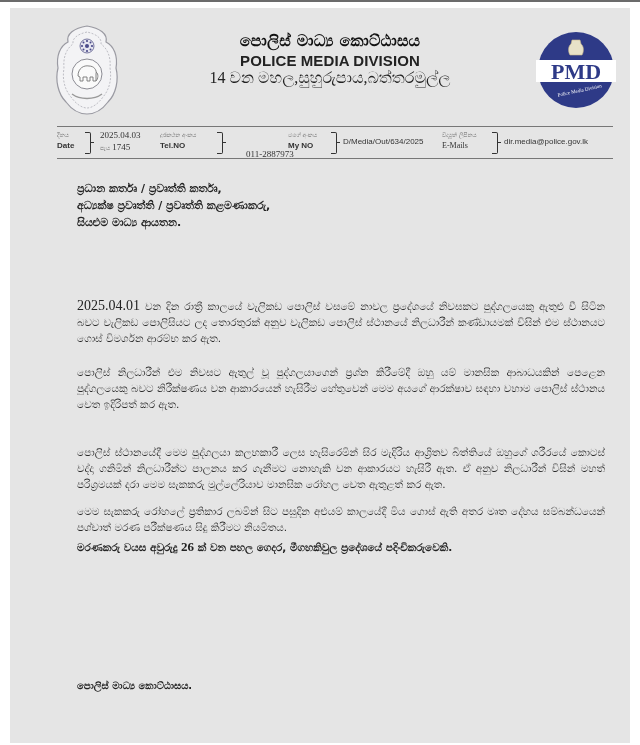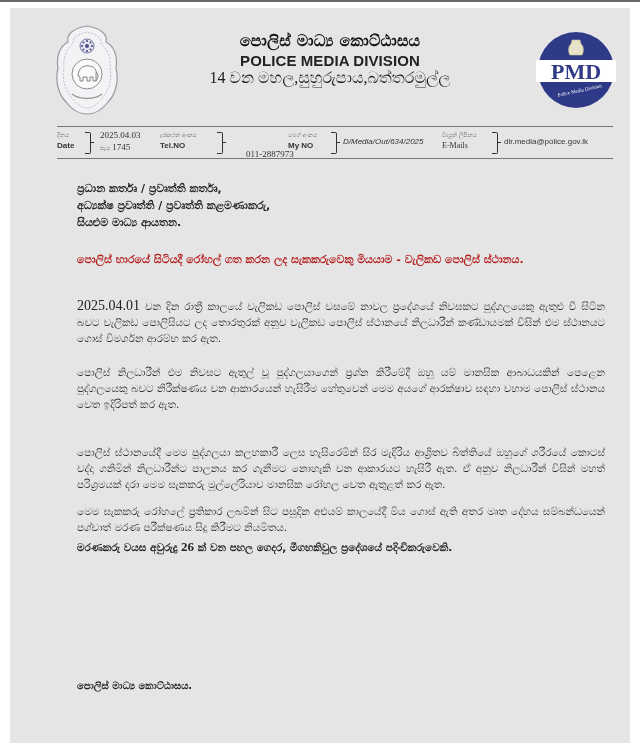--- a/index.html
+++ b/index.html
@@ -116,41 +116,40 @@
   <div class="meta" style="left:236px; width:66px;margin-top:12px;">
     <div class="val" style="line-height:26px;">011-2887973</div>
   </div>
 
   <div class="meta" style="left:278px; width:50px;">
     <div class="lbl-si">මගේ අංකය</div>
     <div class="lbl-en">My NO</div>
     <div class="brace" style="left:43px;"></div>
   </div>
   <div class="meta" style="left:333px; width:100px;">
-    <div class="val-sans" style="line-height:26px;font-style:italic;">D/Media/Out/634/2025</div>
+    <div class="val-sans" style="line-height:26px;">D/Media/Out/634/2025</div>
   </div>
 
   <div class="meta" style="left:432px; width:60px;">
     <div class="lbl-si">විද්‍යුත් ලිපිනය</div>
     <div class="lbl-en" style="font-weight:normal;font-family:Liberation Serif, serif;">E-Mails</div>
     <div class="brace" style="left:50px;"></div>
   </div>
   <div class="meta" style="left:494px; width:110px;">
     <div class="val-sans" style="line-height:26px;">dir.media@police.gov.lk</div>
   </div>
 
   <div class="rule-bot"></div>
 
   <div class="body-text recip">
     <div>ප්‍රධාන කර්තෘ / ප්‍රවෘත්ති කර්තෘ,</div>
     <div>අධ්‍යක්ෂ ප්‍රවෘත්ති / ප්‍රවෘත්ති කළමණාකරු,</div>
     <div>සියළුම මාධ්‍ය ආයතන.</div>
   </div>
 
-  <div class="body-text subject">පොලිස් භාරයේ සිටියදී රෝහල් ගත කරන ලද සැකකරුවෙකු මියයාම  - වැලිකඩ පොලිස් ස්ථානය.</div>
 
   <div class="body-text p1">
     <span class="date">2025.04.01</span><span> වන දින රාත්‍රී කාලයේ වැලිකඩ පොලිස් වසමේ නාවල ප්‍රදේශයේ නිවසකට පුද්ගලයෙකු ඇතුළු වී සිටින බවට වැලිකඩ පොලිසියට ලද තොරතුරක් අනුව වැලිකඩ පොලිස් ස්ථානයේ නිලධාරීන් කණ්ඩායමක් විසින් එම ස්ථානයට ගොස් විමර්ශන ආරම්භ කර ඇත.</span>
   </div>
   <div class="body-text p2">පොලිස් නිලධාරීන් එම නිවසට ඇතුල් වූ පුද්ගලයාගෙන් ප්‍රශ්න කිරීමේදී ඔහු යම් මානසික ආබාධයකින් පෙළෙන පුද්ගලයෙකු බවට නිරීක්ෂණය වන ආකාරයෙන් හැසිරීම හේතුවෙන් මෙම අයගේ ආරක්ෂාව සඳහා වහාම පොලිස් ස්ථානය වෙත ඉදිරිපත් කර ඇත.</div>
   <div class="body-text p3">පොලිස් ස්ථානයේදී මෙම පුද්ගලයා කලහකාරී ලෙස හැසිරෙමින් සිර මැදිරිය ආශ්‍රිතව බිත්තියේ ඔහුගේ ශරීරයේ කොටස් වද්දා ගනිමින් නිලධාරීන්ට පාලනය කර ගැනීමට නොහැකි වන ආකාරයට හැසිරී ඇත. ඒ අනුව නිලධාරීන් විසින් මහත් පරිශ්‍රමයක් දරා මෙම සැකකරු මුල්ලේරියාව මානසික රෝහල වෙත ඇතුළත් කර ඇත.</div>
   <div class="body-text p4">මෙම සැකකරු රෝහලේ ප්‍රතිකාර ලබමින් සිට පසුදින අළුයම් කාලයේදී මිය ගොස් ඇති අතර මෘත දේහය සම්බන්ධයෙන් පශ්චාත් මරණ පරීක්ෂණය සිදු කිරීමට නියමිතය.</div>
   <div class="body-text p5">
     <span>මරණකරු වයස අවුරුදු </span><span class="num">26</span><span> ක් වන පහල ගෙදර, මීගහකිවුල ප්‍රදේශයේ පදිංචිකරුවෙකි.</span>
   </div>

